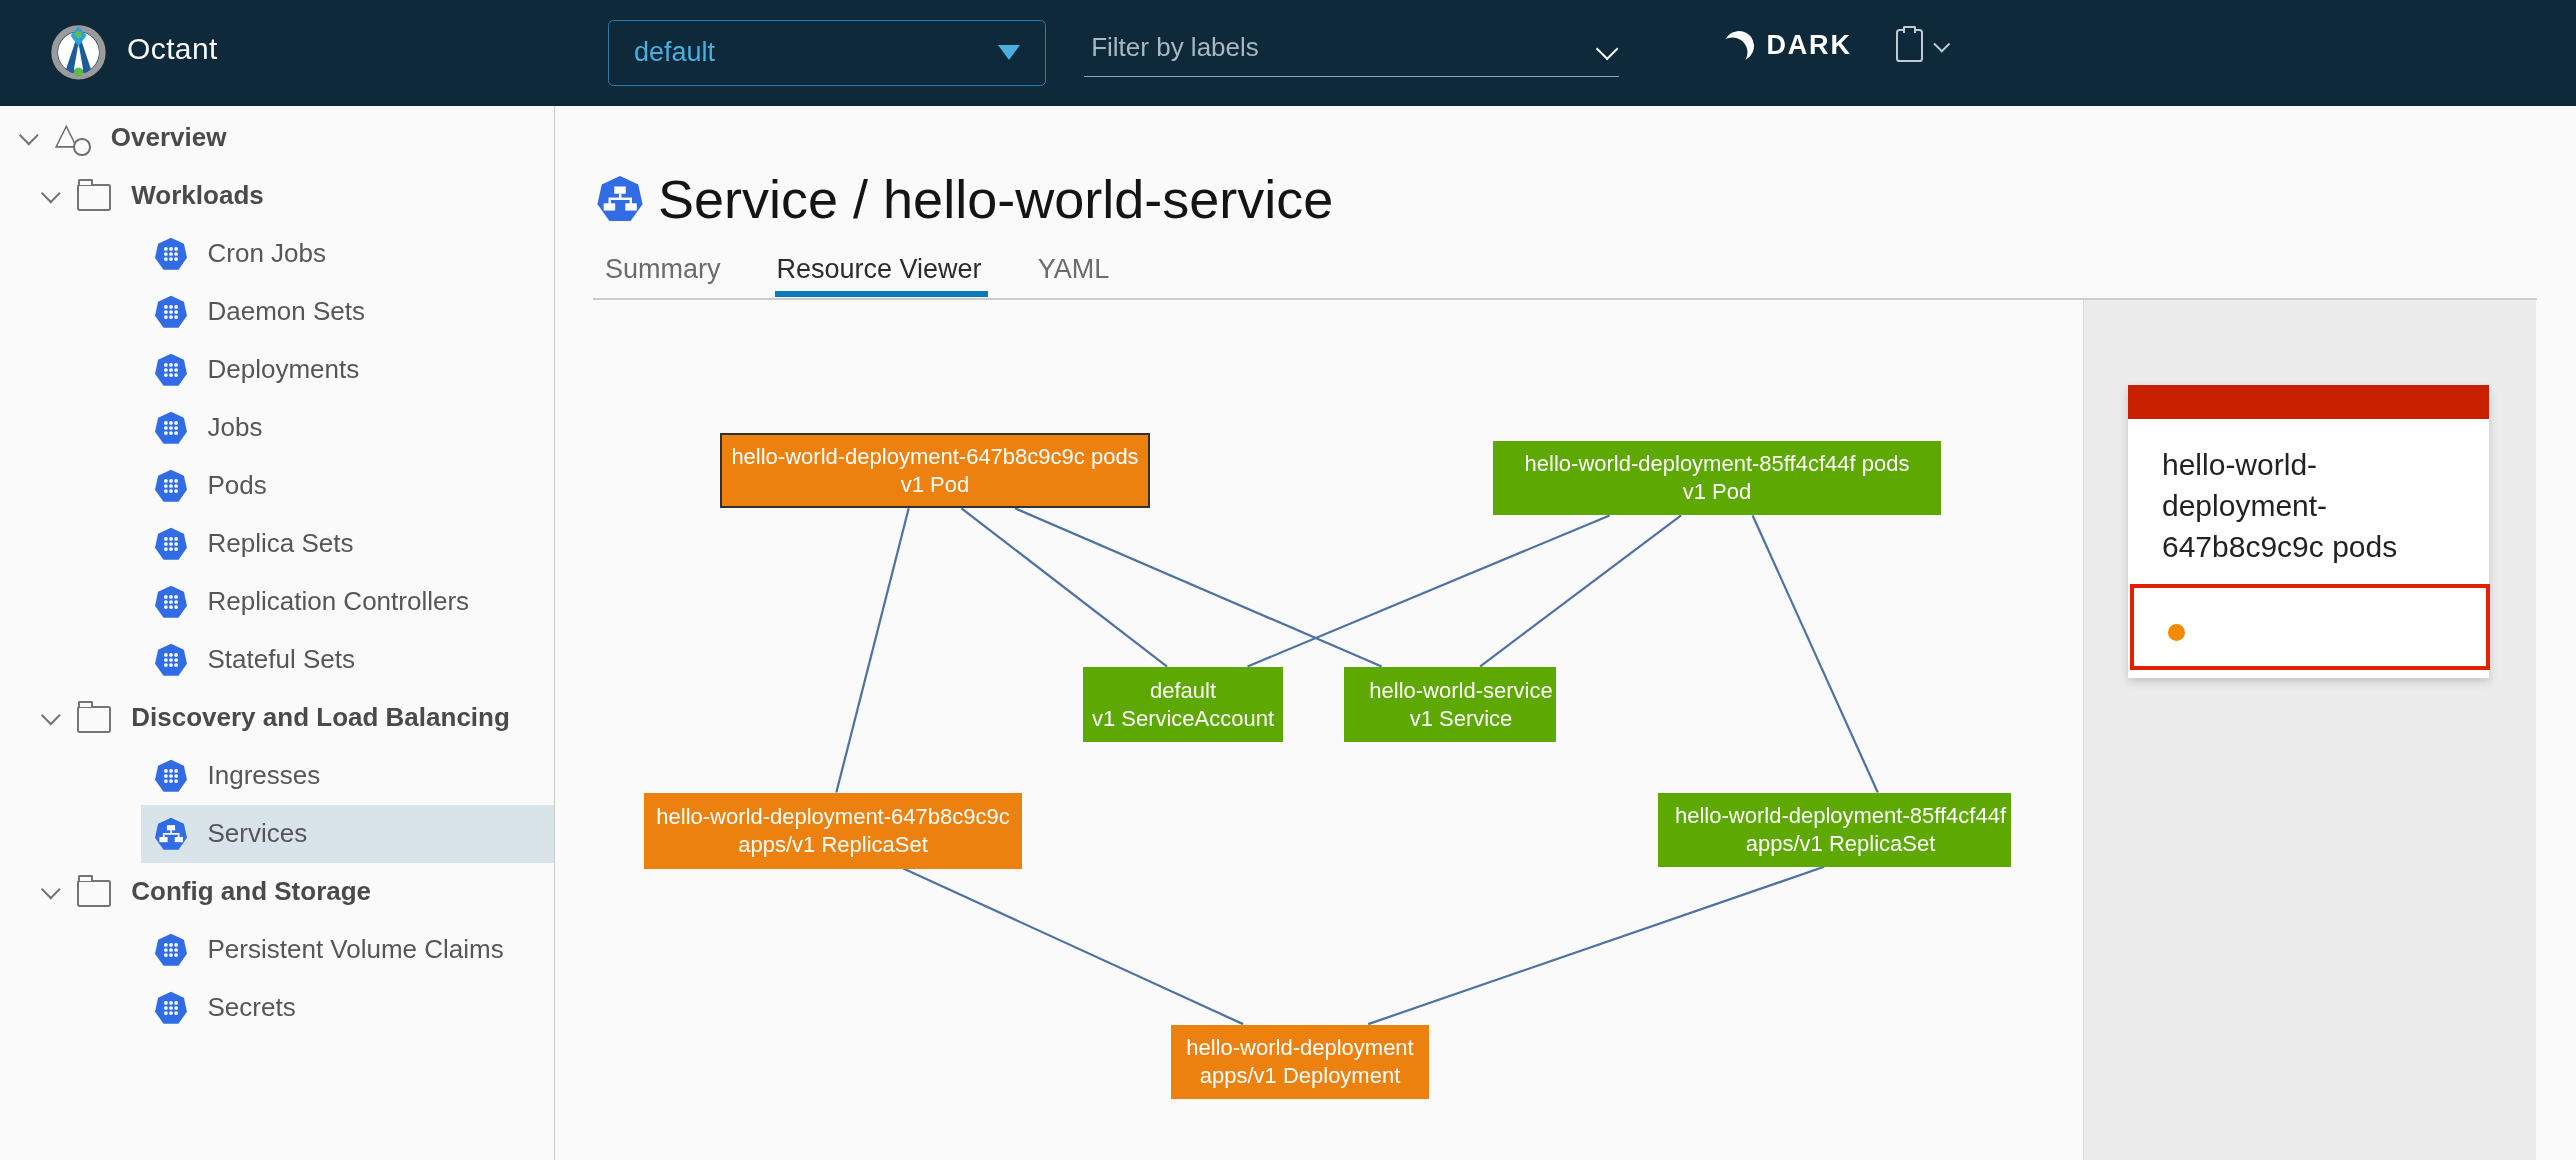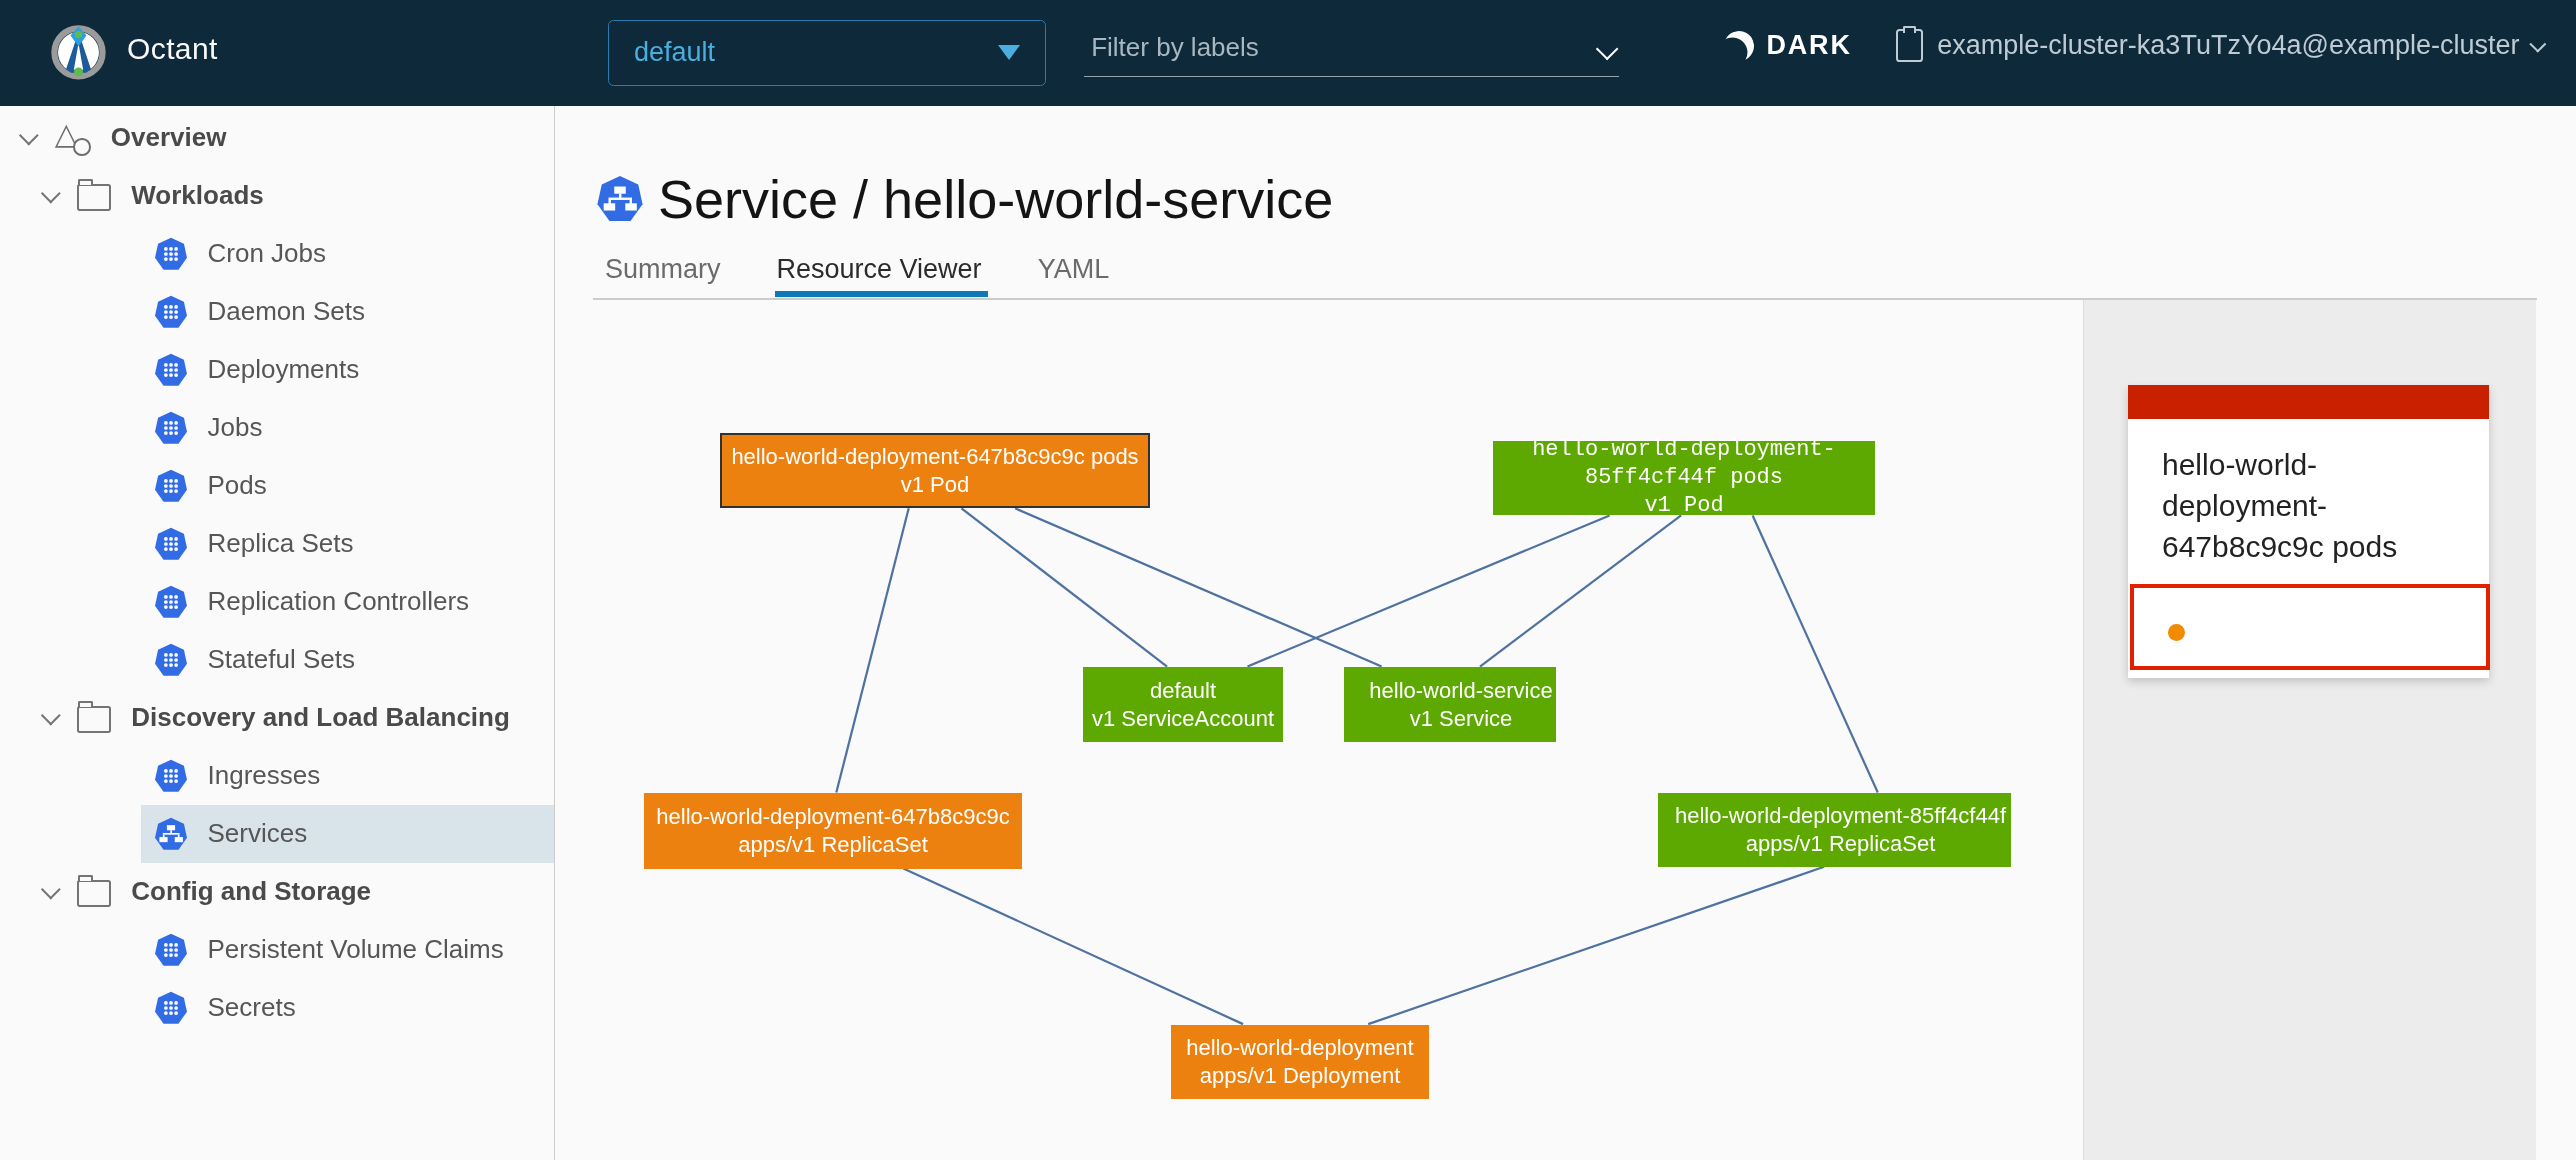--- a/index.html
+++ b/index.html
@@ -108,21 +108,20 @@
     <span class="filter-chevron"></span>
   </div>
 
   <div class="dark-toggle">
     <span class="moon"></span>
     <span class="dark-label">DARK</span>
   </div>
 
   <div class="cluster-select">
     <span class="cluster-icon"></span>
-    <span class="cluster-label">example-cluster-ka3TuTzYo4a@example-cluster</span>
     <span class="cluster-chevron"></span>
   </div>
 </div>
 
 <nav class="sidebar" id="sidebar-nav">
     <div class="nav-row level0">
       <span class="tree-chevron"></span>
       <span class="overview-icon">
         <span class="tri">△</span>
         <span class="circ"></span>
@@ -351,21 +350,21 @@
       <line x1="1179" y1="241" x2="774" y2="410" stroke="#4F72A1" stroke-width="2.5"></line>
       <line x1="1259" y1="241" x2="1034" y2="410" stroke="#4F72A1" stroke-width="2.5"></line>
       <line x1="1339" y1="241" x2="1479" y2="551" stroke="#4F72A1" stroke-width="2.5"></line>
       <line x1="389" y1="636" x2="769" y2="810" stroke="#4F72A1" stroke-width="2.5"></line>
       <line x1="1419" y1="634" x2="909" y2="810" stroke="#4F72A1" stroke-width="2.5"></line>
     </svg>
 <div class="graph-node selected" style="left: 165px; top: 133px; width: 430px; height: 75px; background: rgb(237, 129, 16);">
       <span>hello-world-deployment-647b8c9c9c pods</span>
       <span>v1 Pod</span>
     </div>
-    <div class="graph-node" style="left: 938px; top: 141px; width: 382px; height: 74px; background: rgb(93, 168, 1); font-family: Liberation Mono, monospace;">
+    <div class="graph-node" style="left: 938px; top: 141px; width: 448px; height: 74px; background: rgb(93, 168, 1);">
       <span>hello-world-deployment-85ff4cf44f pods</span>
       <span>v1 Pod</span>
     </div>
     <div class="graph-node" style="left: 528px; top: 367px; width: 200px; height: 75px; background: rgb(93, 168, 1);">
       <span>default</span>
       <span>v1 ServiceAccount</span>
     </div>
     <div class="graph-node" style="left: 789px; top: 367px; width: 212px; height: 75px; background: rgb(93, 168, 1); padding-left: 22px;">
       <span>hello-world-service</span>
       <span>v1 Service</span>

